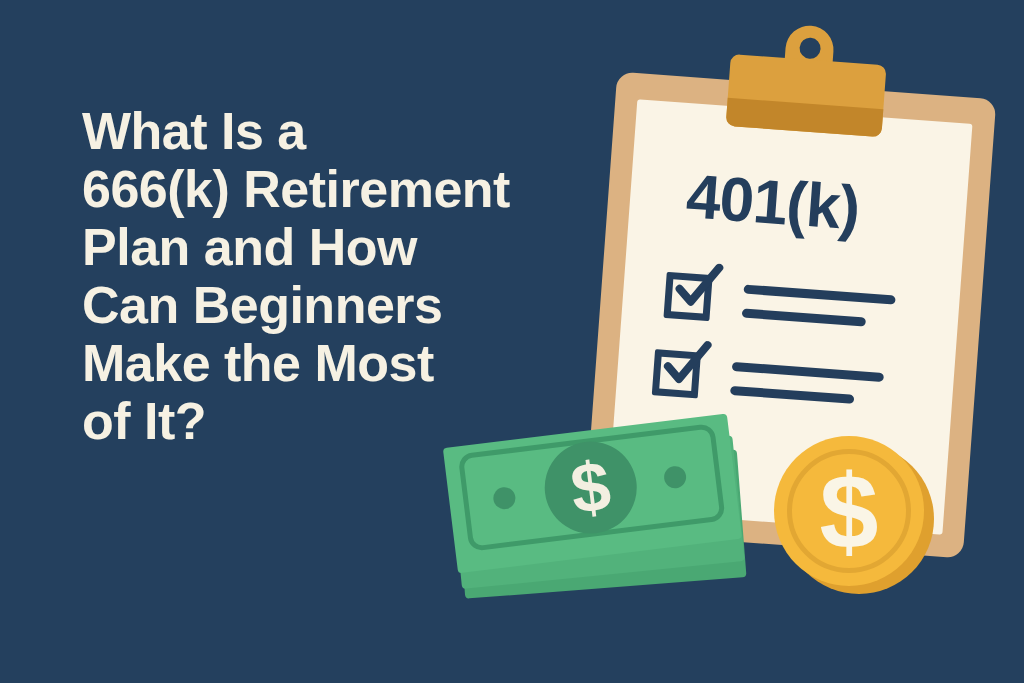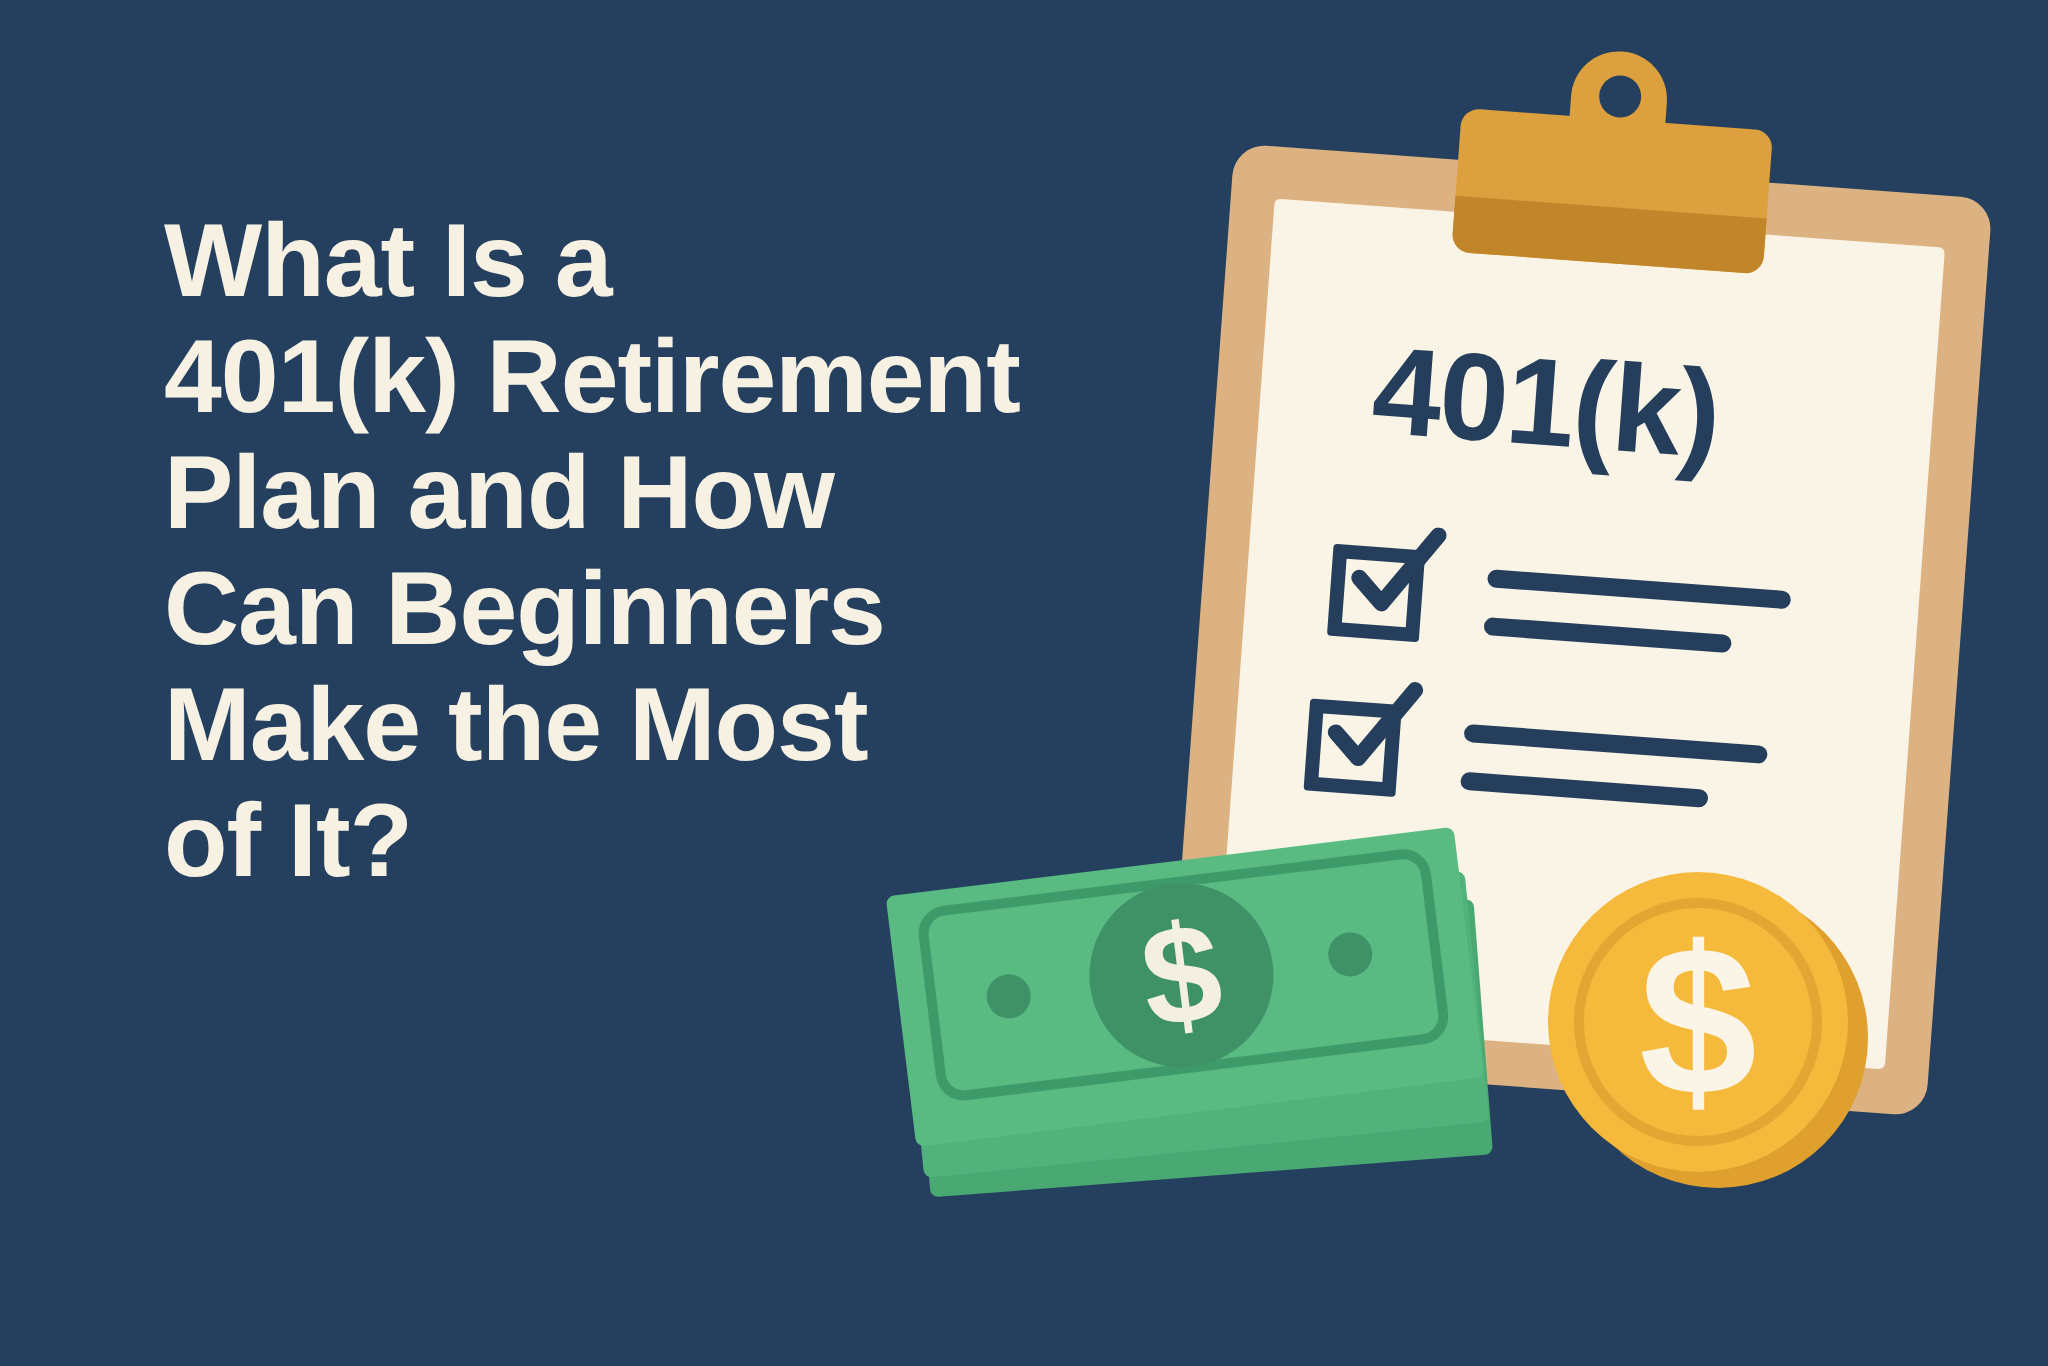--- a/index.html
+++ b/index.html
@@ -248,21 +248,21 @@
     line-height: 150px;
     text-align: center;
   }
 </style>
 </head>
 <body>
 
 <div id="canvas">
 
   <div id="headline">What Is a
-401(k) Retirement
+666(k) Retirement
 Plan and How
 Can Beginners
 Make the Most
 of It?</div>
 
   <div id="art">
 
     <div id="clipboard-group">
 
       <div class="cb-board"></div>

